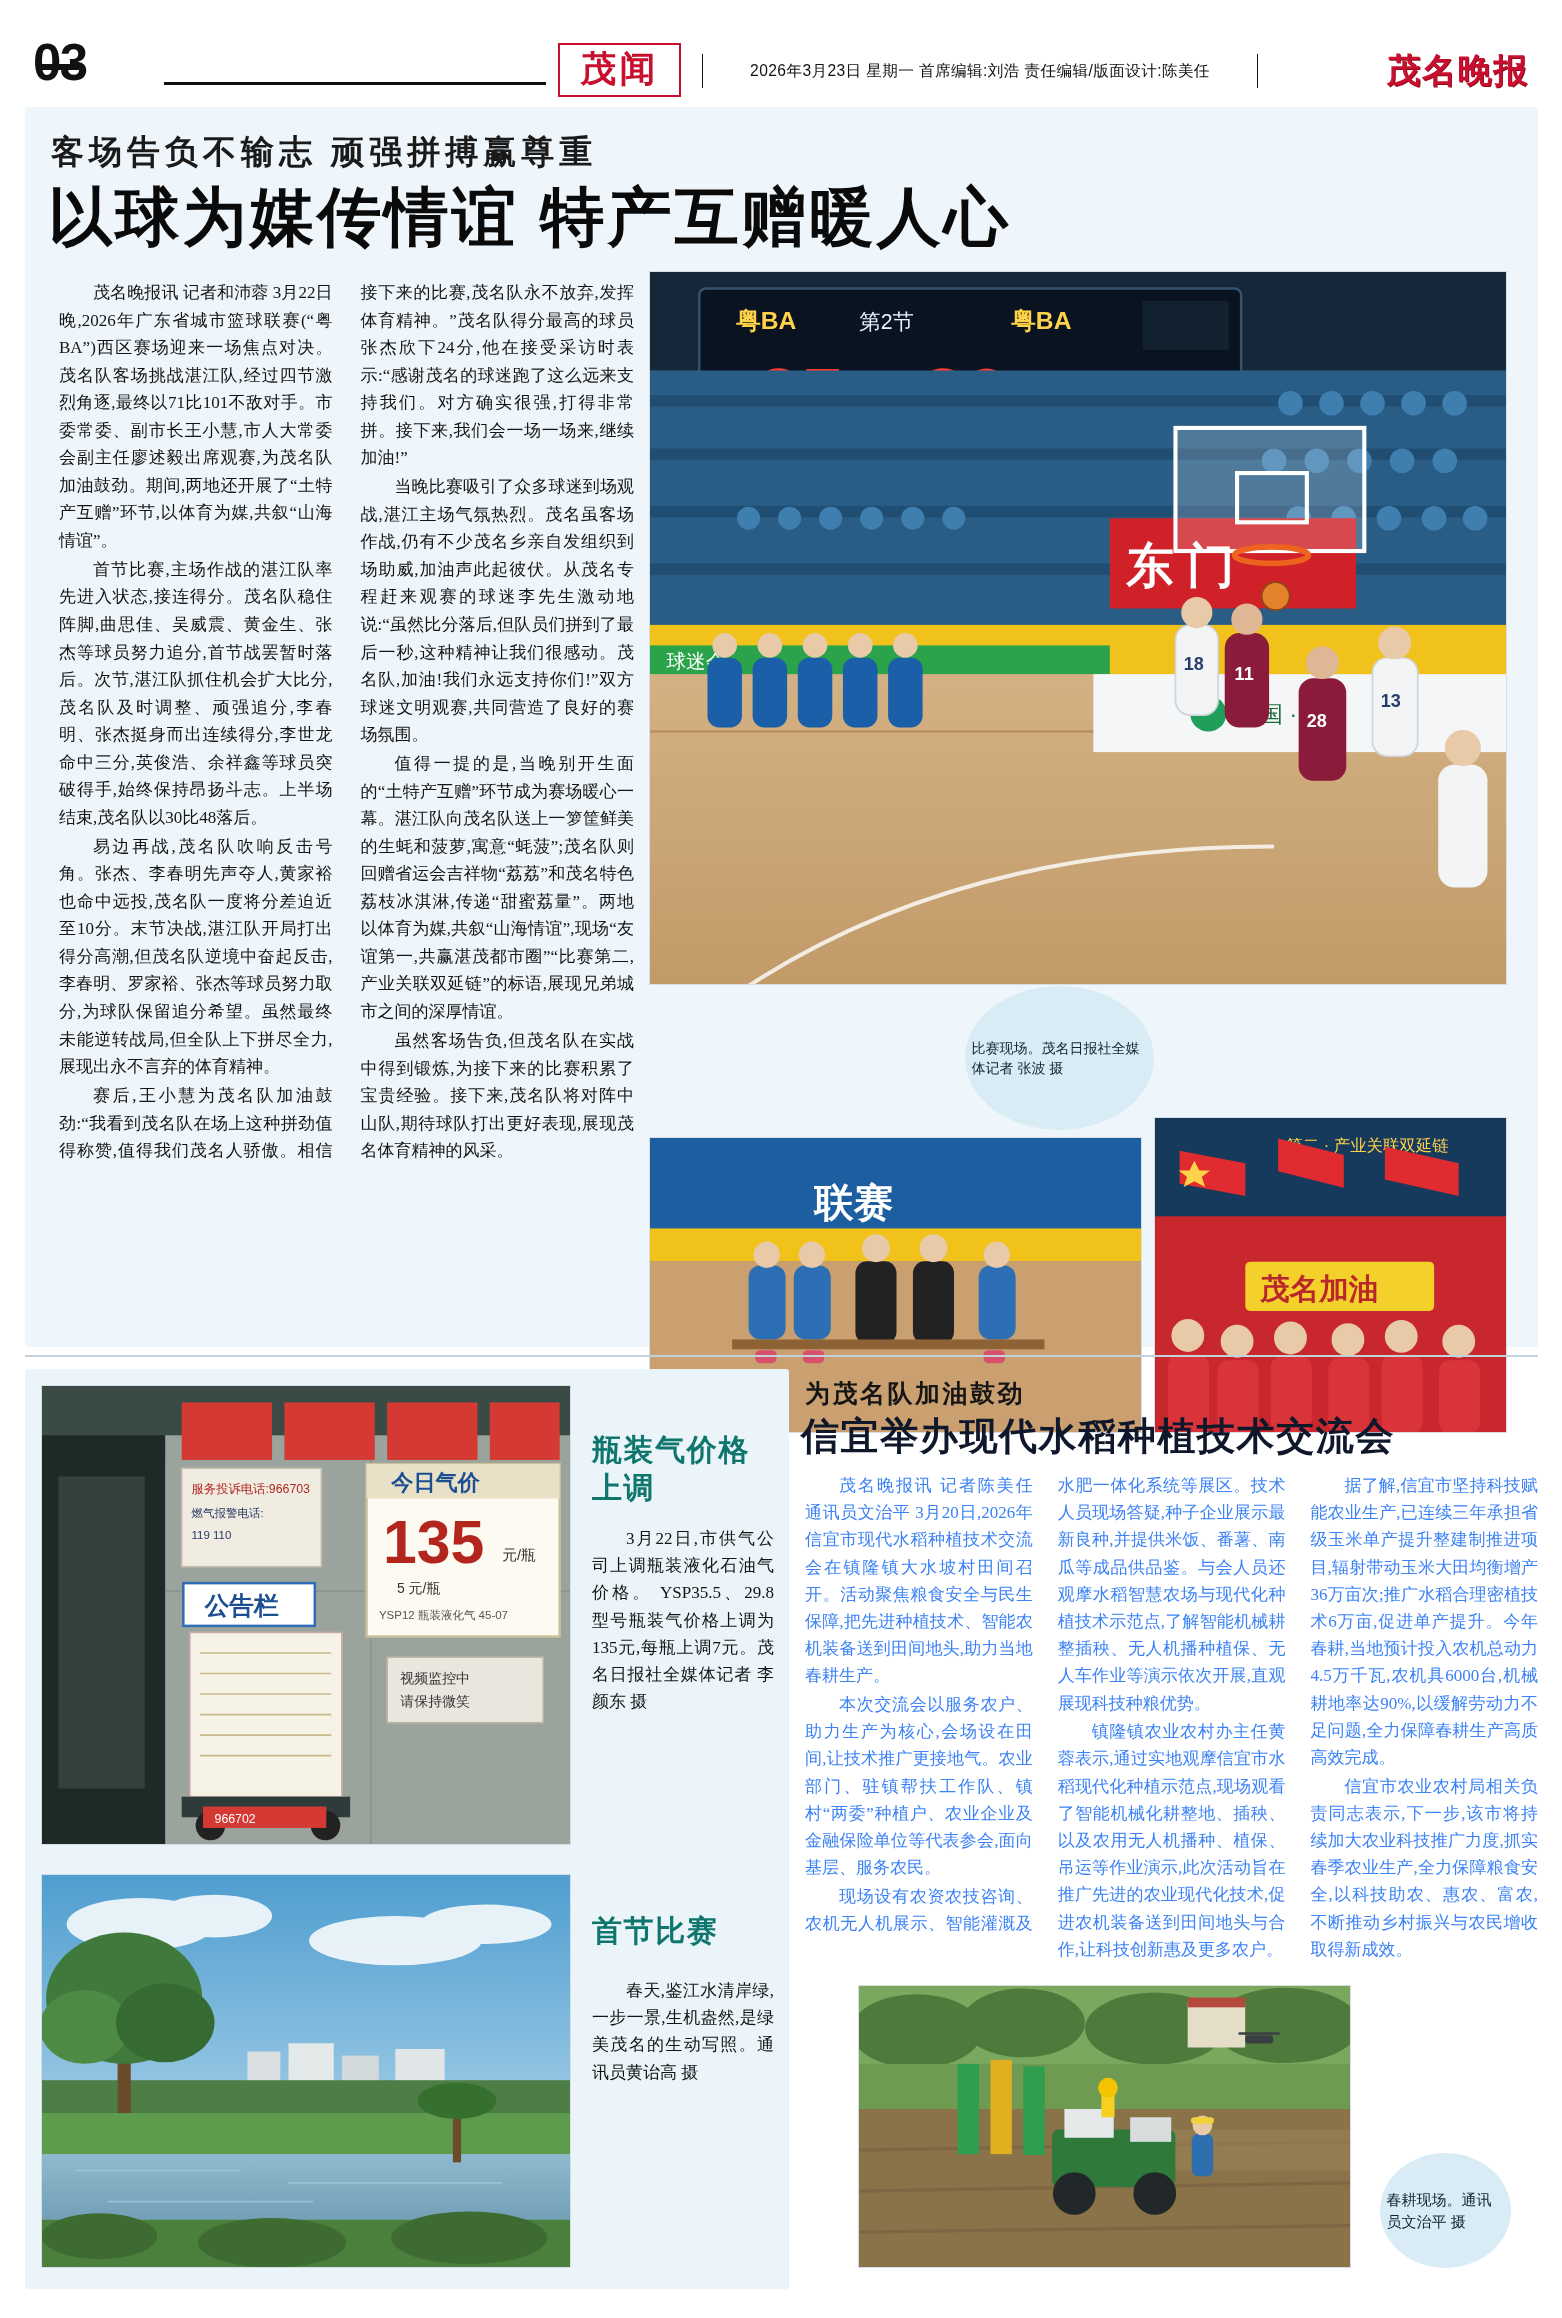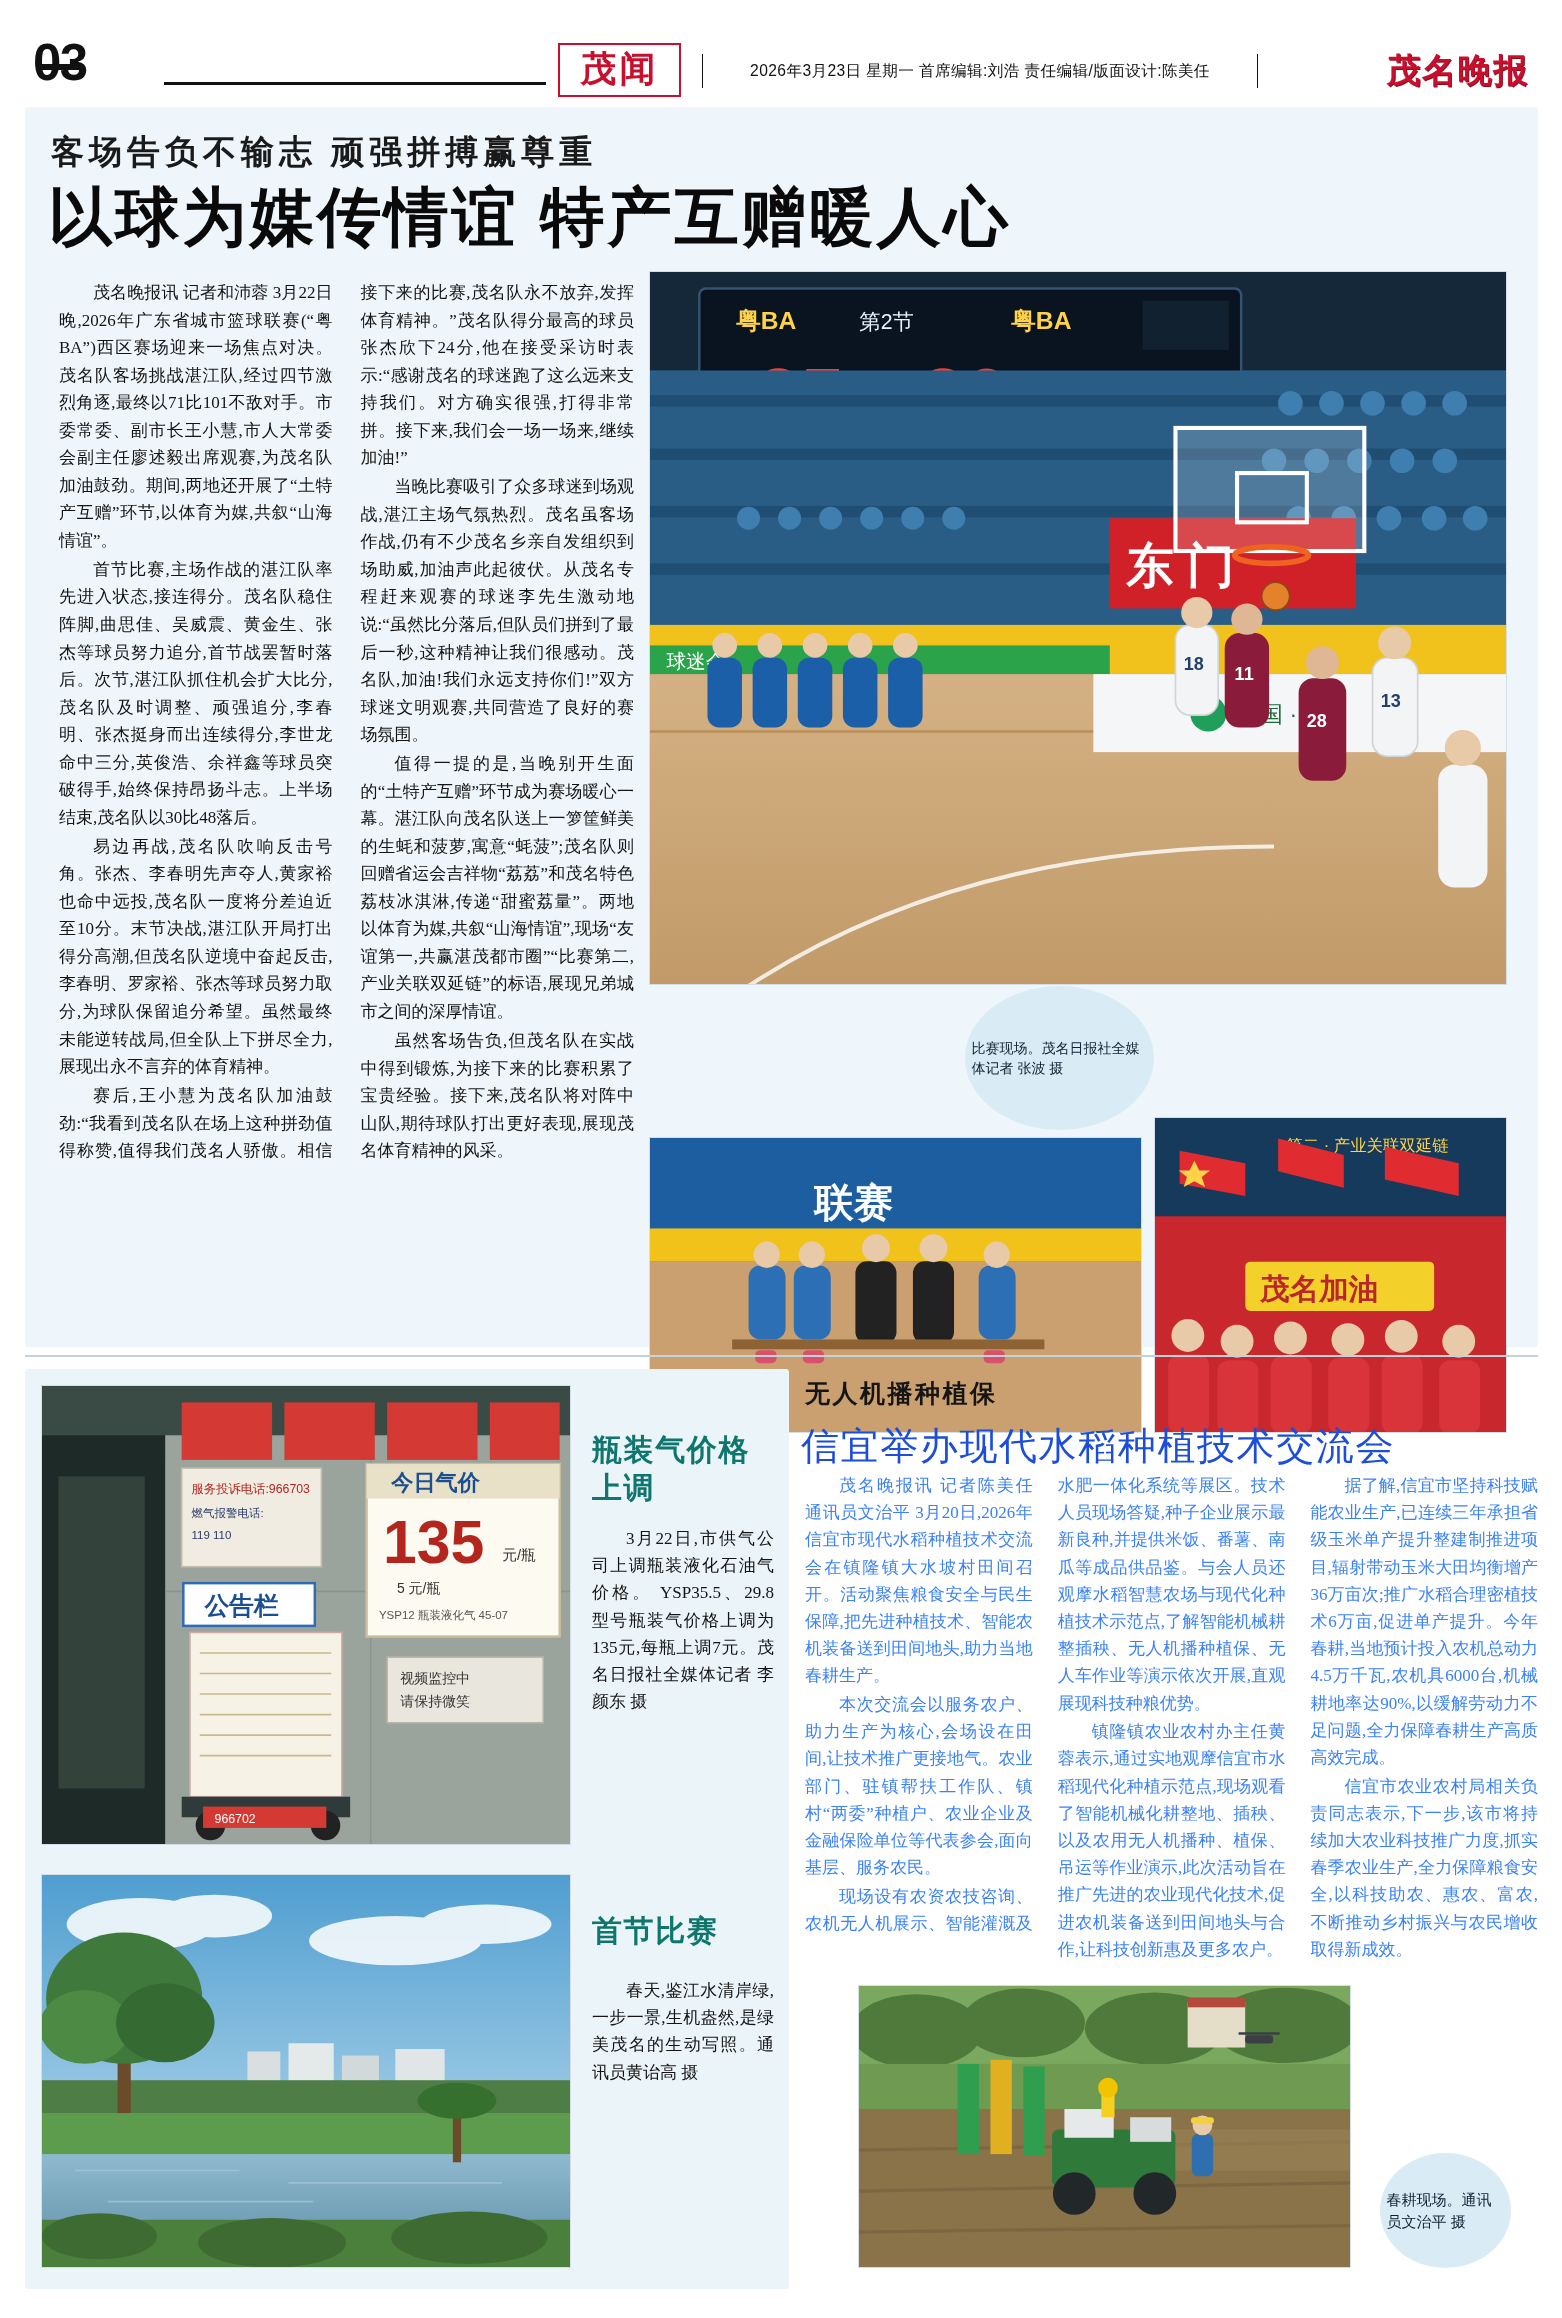--- a/index.html
+++ b/index.html
@@ -230,26 +230,26 @@
     position: absolute;
     left: 4.1px; top: 8.2px;
     font-family: "Liberation Sans", sans-serif;
     font-size: 25px;
     font-weight: bold;
     letter-spacing: 2.5px;
     color: #151515;
   }
   .br-headline {
     position: absolute;
-    left: 0px; top: 52px;
+    left: 0px; top: 42px;
     font-family: "Liberation Sans", sans-serif;
     font-size: 38px;
-    font-weight: normal;
+    font-weight: bold;
     letter-spacing: 1.6px;
-    color: #1d4ed8;
+    color: #0f172a;
     white-space: nowrap;
   }
   .br-cols {
     position: absolute;
     left: 4.1px; top: 103px;
     width: 733px;
     height: 575px;
     column-count: 3;
     column-gap: 25px;
     font-size: 17px;
@@ -616,21 +616,21 @@
           <ellipse cx="505" cy="275" rx="48" ry="22" fill="#35702f"></ellipse>
         </g>
       </svg>
     </div>
 
     <div class="sub-head bl-title2">首节比赛</div>
     <div class="bl-text2">春天,鉴江水清岸绿,一步一景,生机盎然,是绿美茂名的生动写照。通讯员黄诒高 摄</div>
   </div>
 
   <div class="br-block">
-    <div class="br-kicker">无人机播种植保</div>
+    <div class="br-kicker">为茂名队加油鼓劲</div>
     <div class="br-headline">信宜举办现代水稻种植技术交流会</div>
 
     <div class="br-cols">
       <p>茂名晚报讯 记者陈美任 通讯员文治平 3月20日,2026年信宜市现代水稻种植技术交流会在镇隆镇大水坡村田间召开。活动聚焦粮食安全与民生保障,把先进种植技术、智能农机装备送到田间地头,助力当地春耕生产。</p>
       <p>本次交流会以服务农户、助力生产为核心,会场设在田间,让技术推广更接地气。农业部门、驻镇帮扶工作队、镇村“两委”种植户、农业企业及金融保险单位等代表参会,面向基层、服务农民。</p>
       <p>现场设有农资农技咨询、农机无人机展示、智能灌溉及水肥一体化系统等展区。技术人员现场答疑,种子企业展示最新良种,并提供米饭、番薯、南瓜等成品供品鉴。与会人员还观摩水稻智慧农场与现代化种植技术示范点,了解智能机械耕整插秧、无人机播种植保、无人车作业等演示依次开展,直观展现科技种粮优势。</p>
       <p>镇隆镇农业农村办主任黄蓉表示,通过实地观摩信宜市水稻现代化种植示范点,现场观看了智能机械化耕整地、插秧、以及农用无人机播种、植保、吊运等作业演示,此次活动旨在推广先进的农业现代化技术,促进农机装备送到田间地头与合作,让科技创新惠及更多农户。</p>
       <p>据了解,信宜市坚持科技赋能农业生产,已连续三年承担省级玉米单产提升整建制推进项目,辐射带动玉米大田均衡增产36万亩次;推广水稻合理密植技术6万亩,促进单产提升。今年春耕,当地预计投入农机总动力4.5万千瓦,农机具6000台,机械耕地率达90%,以缓解劳动力不足问题,全力保障春耕生产高质高效完成。</p>
       <p>信宜市农业农村局相关负责同志表示,下一步,该市将持续加大农业科技推广力度,抓实春季农业生产,全力保障粮食安全,以科技助农、惠农、富农,不断推动乡村振兴与农民增收取得新成效。</p>
     </div>

